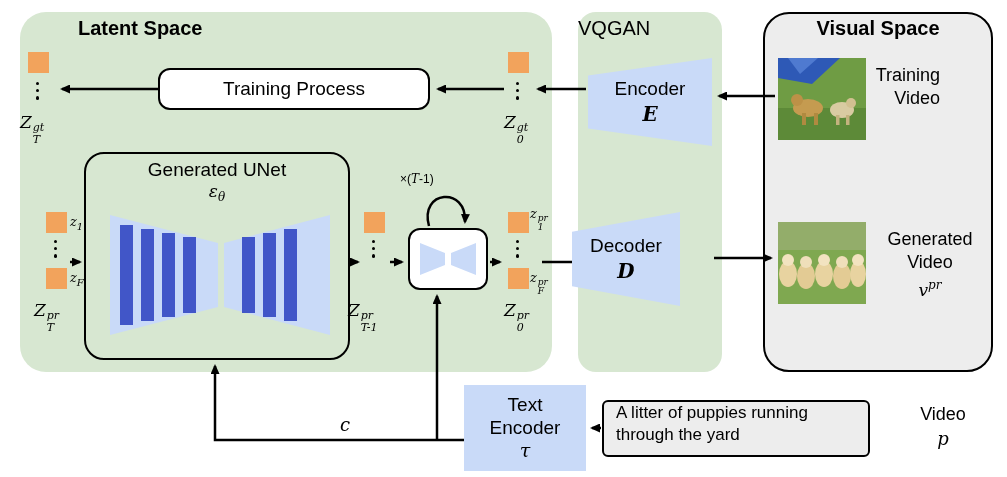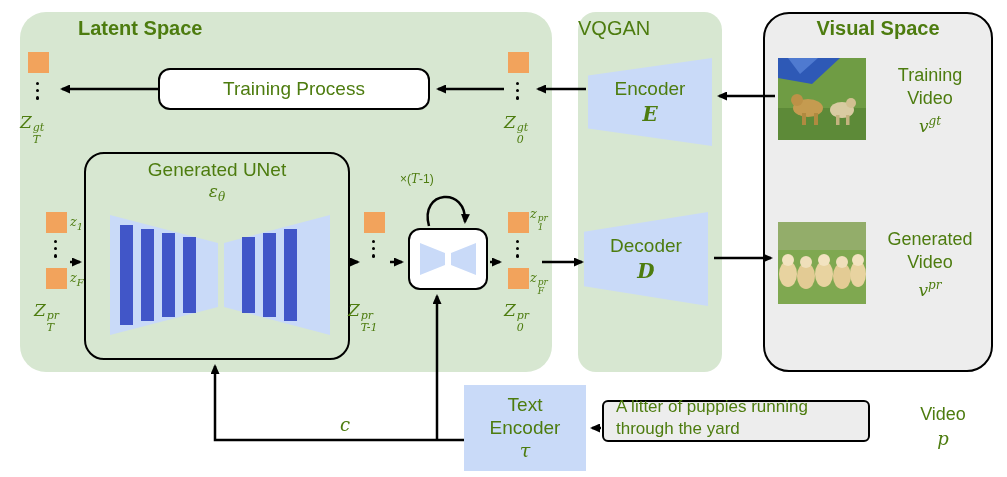--- a/index.html
+++ b/index.html
@@ -1,19 +1,19 @@
 <!DOCTYPE html>
 <html style="--panel-green: #d7e7d1; --panel-grey: #ededed; --box-blue: #c9daf8; --bar-blue: #4156c8; --token-orange: #f2a35c; --arrow-black: #000000;"><head>
 <meta charset="utf-8">
 <style>
   * { margin:0; padding:0; box-sizing:border-box; }
   html,body { background:#fff; }
   #canvas {
     position:relative; width:1007px; height:477px; background:#fff;
-    font-family:"Liberation Sans", sans-serif; color:#4d7c0f; overflow:hidden;padding-left:45px;
+    font-family:"Liberation Sans", sans-serif; color:#000000; overflow:hidden;padding-left:45px;
   }
   .panel { position:absolute; border-radius:26px; }
   .panel.green { background:var(--panel-green); }
   .panel.grey  { background:var(--panel-grey); border:2.5px solid #000; }
   .ptitle { position:absolute; font-size:20px; font-weight:bold; }
   .box { position:absolute; border:2.5px solid #000; background:#fff;
          display:flex; align-items:center; justify-content:center; }
   .token { position:absolute; width:21px; height:21px; background:var(--token-orange); }
   .vdots { position:absolute; display:flex; flex-direction:column; gap:4px; align-items:center; }
   .vdots i { width:3.2px; height:3.2px; border-radius:50%; background:#000; display:block; }
@@ -181,47 +181,44 @@
     <span>Z</span><span class="ss">
         <span class="sup">pr</span>
         <span class="sub">0</span>
       </span>
   </div>
 
   <div class="trap" style="left:588px;top:58px;width:124px;height:88px;clip-path:polygon(0 20%,100% 0,100% 100%,0 80%);">
     <div>Encoder</div>
     <div class="math" style="font-size:20px;font-weight:bold;">E</div>
   </div>
-  <div class="trap" style="left:584px;top:212px;width:124px;height:94px;clip-path:polygon(0 21%,100% 0,100% 100%,0 79%);">
+  <div class="trap" style="left:572px;top:212px;width:108px;height:94px;clip-path:polygon(0 21%,100% 0,100% 100%,0 79%);">
     <div>Decoder</div>
     <div class="math" style="font-size:20px;font-weight:bold;">D</div>
   </div>
 
   <svg width="88" height="82" viewBox="0 0 88 82" style="position:absolute;left:778px;top:58px;">
     <rect width="88" height="82" fill="#6f9c44"></rect>
     <rect y="50" width="88" height="32" fill="#5d8a38"></rect>
     <polygon points="0,0 62,0 34,26 0,20" fill="#2e59b6"></polygon>
     <polygon points="10,0 40,0 22,16" fill="#4f7ad0"></polygon>
     <g>
       <ellipse cx="30" cy="50" rx="15" ry="9" fill="#c59b50"></ellipse>
       <circle cx="19" cy="42" r="6" fill="#bd9147"></circle>
       <rect x="24" y="55" width="4" height="12" fill="#b08a40"></rect>
       <rect x="36" y="55" width="4" height="12" fill="#b08a40"></rect>
       <ellipse cx="64" cy="52" rx="12" ry="8" fill="#d9cba2"></ellipse>
       <circle cx="73" cy="45" r="5" fill="#d2c091"></circle>
       <rect x="58" y="57" width="3.5" height="10" fill="#c4b27e"></rect>
       <rect x="68" y="57" width="3.5" height="10" fill="#c4b27e"></rect>
     </g>
   </svg>
-  <div class="lbl" style="left:870px;top:64px;width:120px;text-align:center;font-size:18px;line-height:1.25;">
+  <div class="lbl" style="left:820px;top:64px;width:120px;text-align:right;font-size:18px;line-height:1.25;">
     <div>Training</div>
     <div>Video</div>
-    <div class="math m17" style="margin-top:5px;">
-      <span>v</span><sup style="font-size:12px;">gt</sup>
-    </div>
   </div>
 
   <svg width="88" height="82" viewBox="0 0 88 82" style="position:absolute;left:778px;top:222px;">
     <rect width="88" height="82" fill="#7fa850"></rect>
     <rect width="88" height="28" fill="#93ad6a"></rect>
     <g>
       <ellipse cx="10" cy="52" rx="9" ry="13" fill="#e8d3a0"></ellipse>
         <circle cx="10" cy="38" r="6" fill="#f2e3c0"></circle>
       <ellipse cx="28" cy="54" rx="9" ry="13" fill="#e3cb94"></ellipse>
         <circle cx="28" cy="40" r="6" fill="#efdfba"></circle>
@@ -240,21 +237,21 @@
       <span>v</span><sup style="font-size:12px;">pr</sup>
     </div>
   </div>
 
   <div style="position:absolute;left:464px;top:385px;width:122px;height:86px;background:var(--box-blue);display:flex;flex-direction:column;align-items:center;justify-content:center;font-size:19px;line-height:1.2;">
     <div>Text</div>
     <div>Encoder</div>
     <div class="math" style="font-size:19px;">τ</div>
   </div>
 
-  <div style="position:absolute;left:602px;top:400px;width:268px;height:42px;background:var(--panel-grey);border:2.5px solid #000;border-radius:6px;display:flex;align-items:flex-end;padding:0 12px;font-size:17px;line-height:1.3;">
+  <div style="position:absolute;left:602px;top:400px;width:268px;height:57px;background:var(--panel-grey);border:2.5px solid #000;border-radius:6px;display:flex;align-items:flex-start;padding:0 12px;font-size:17px;line-height:1.3;">
     <span>A litter of puppies running through the yard</span>
   </div>
   <div class="lbl" style="left:893px;top:404px;width:100px;text-align:center;font-size:18px;">
     <div>Video</div>
     <div class="math" style="font-size:18px;margin-top:3px;">p</div>
   </div>
 
   <div class="lbl math" style="left:340px;top:414px;font-size:18px;">c</div>
 
 </div>

